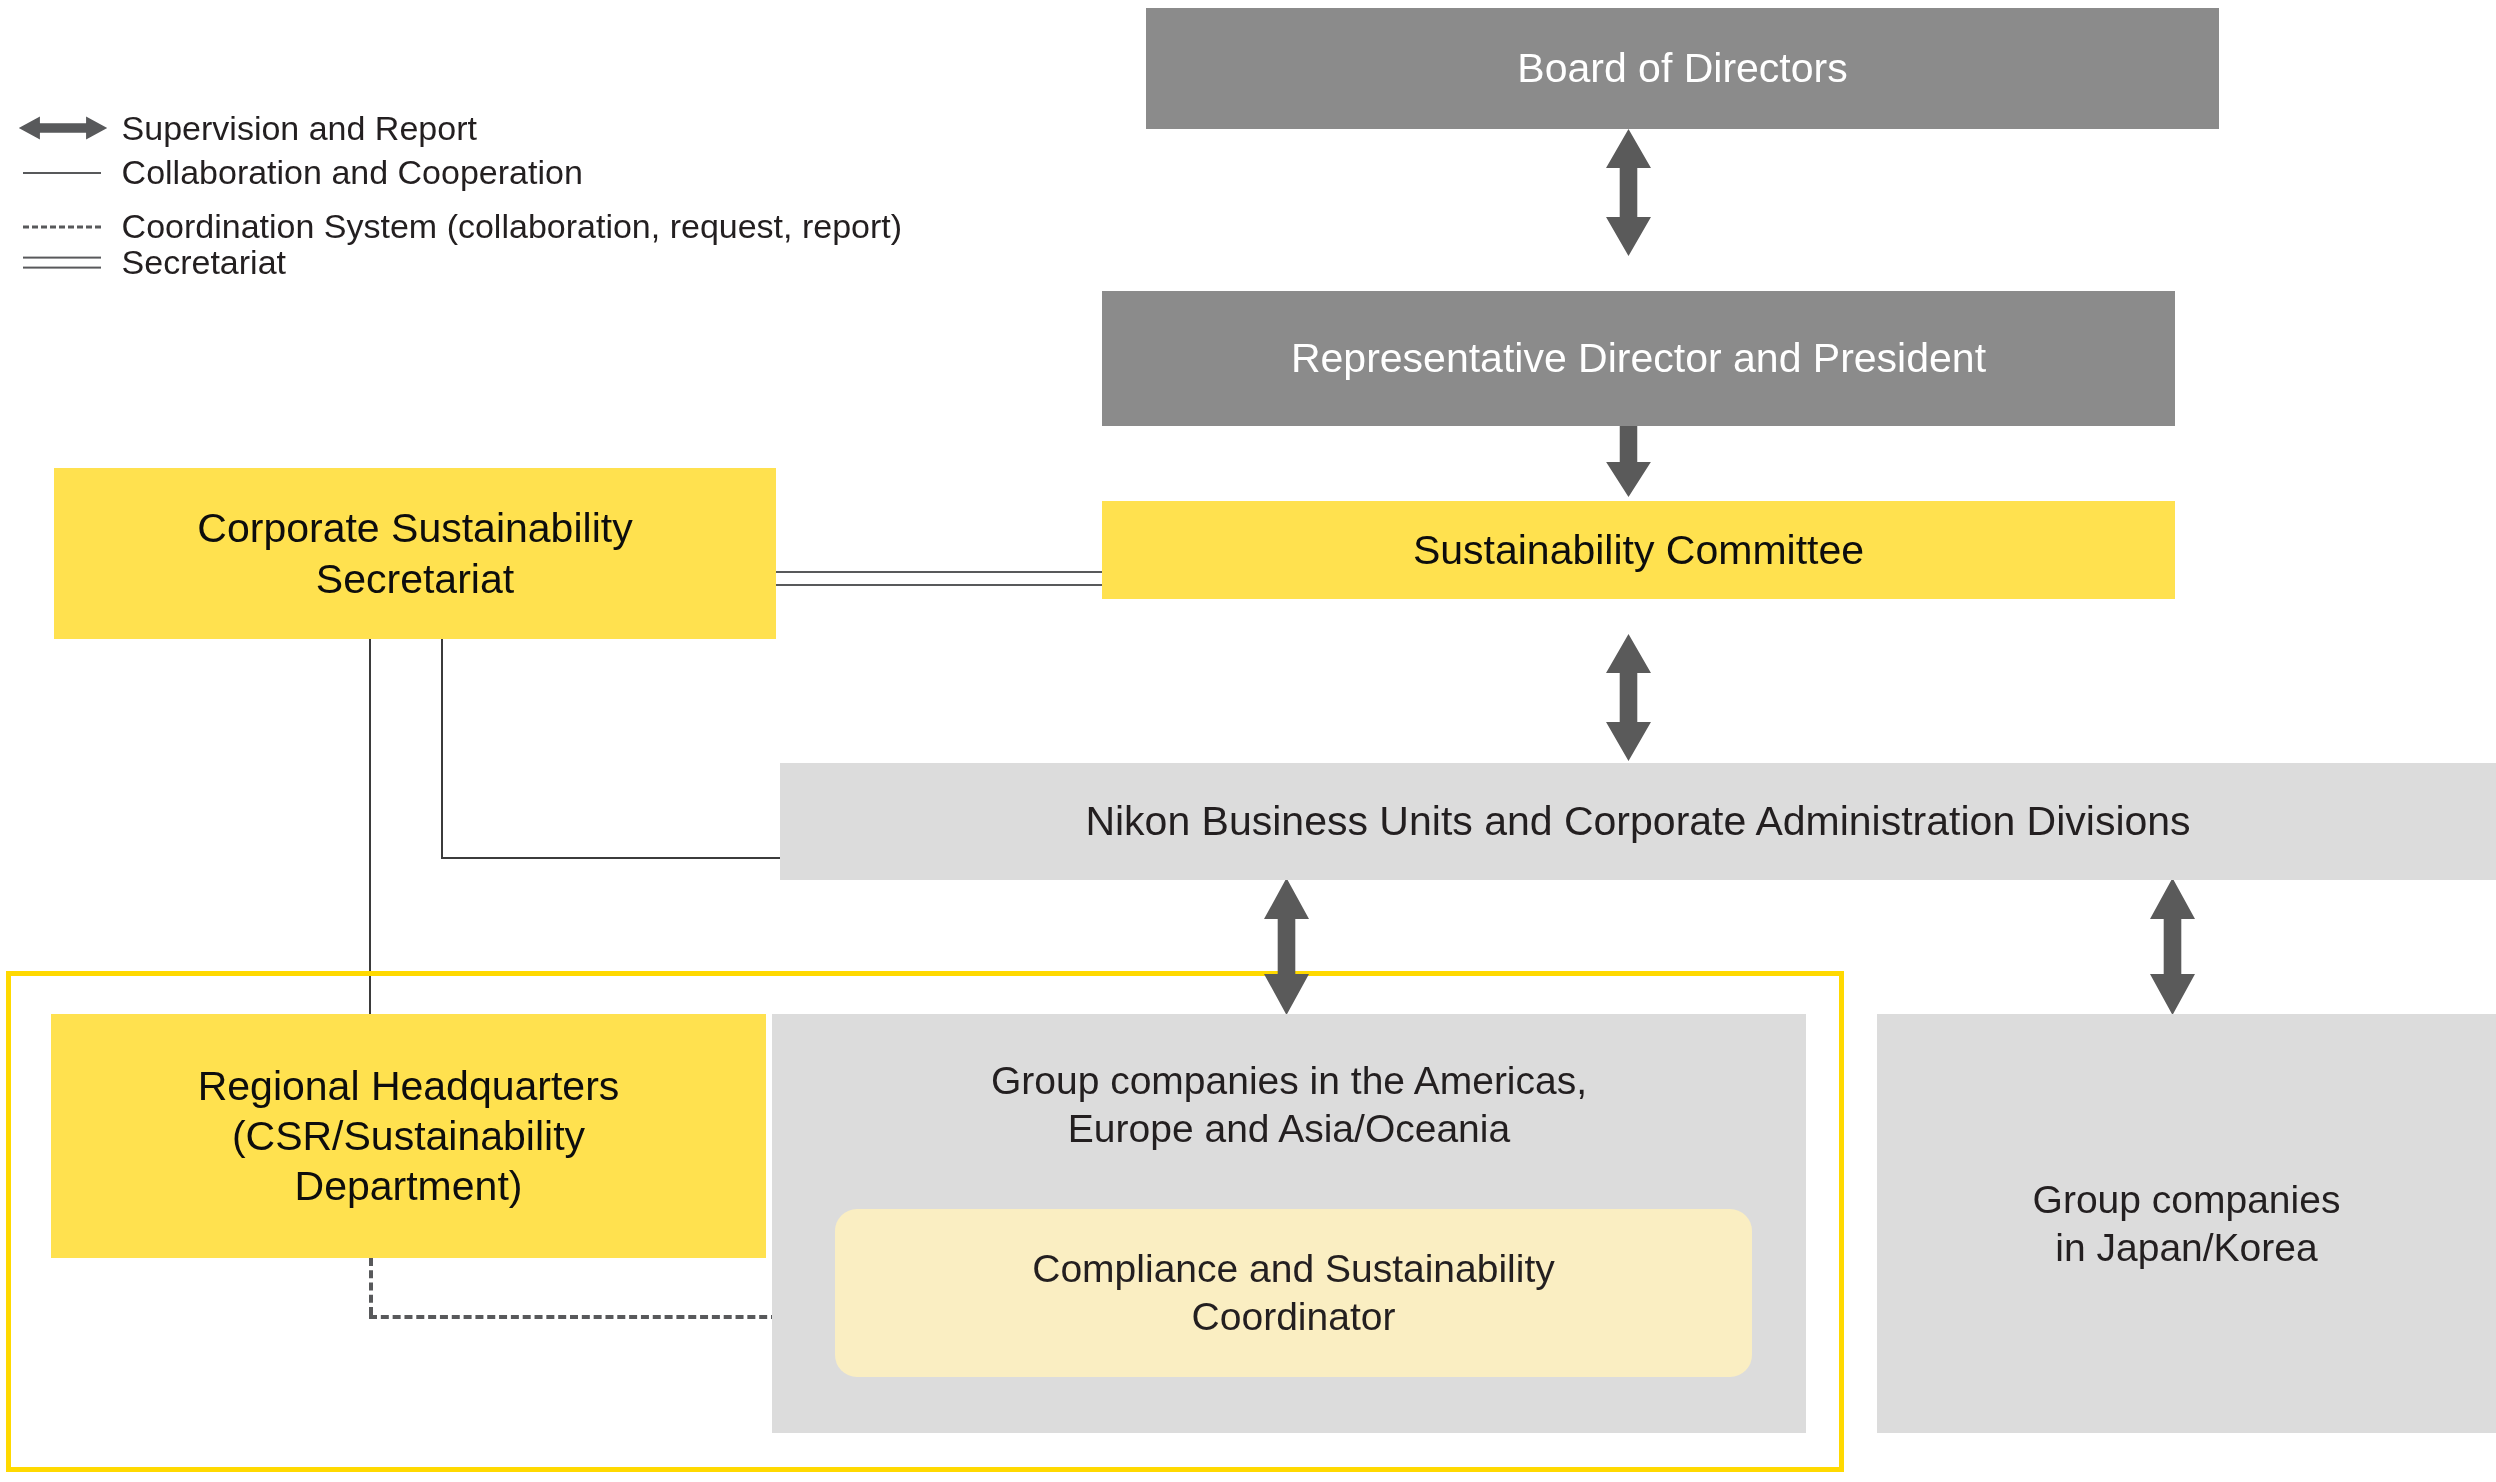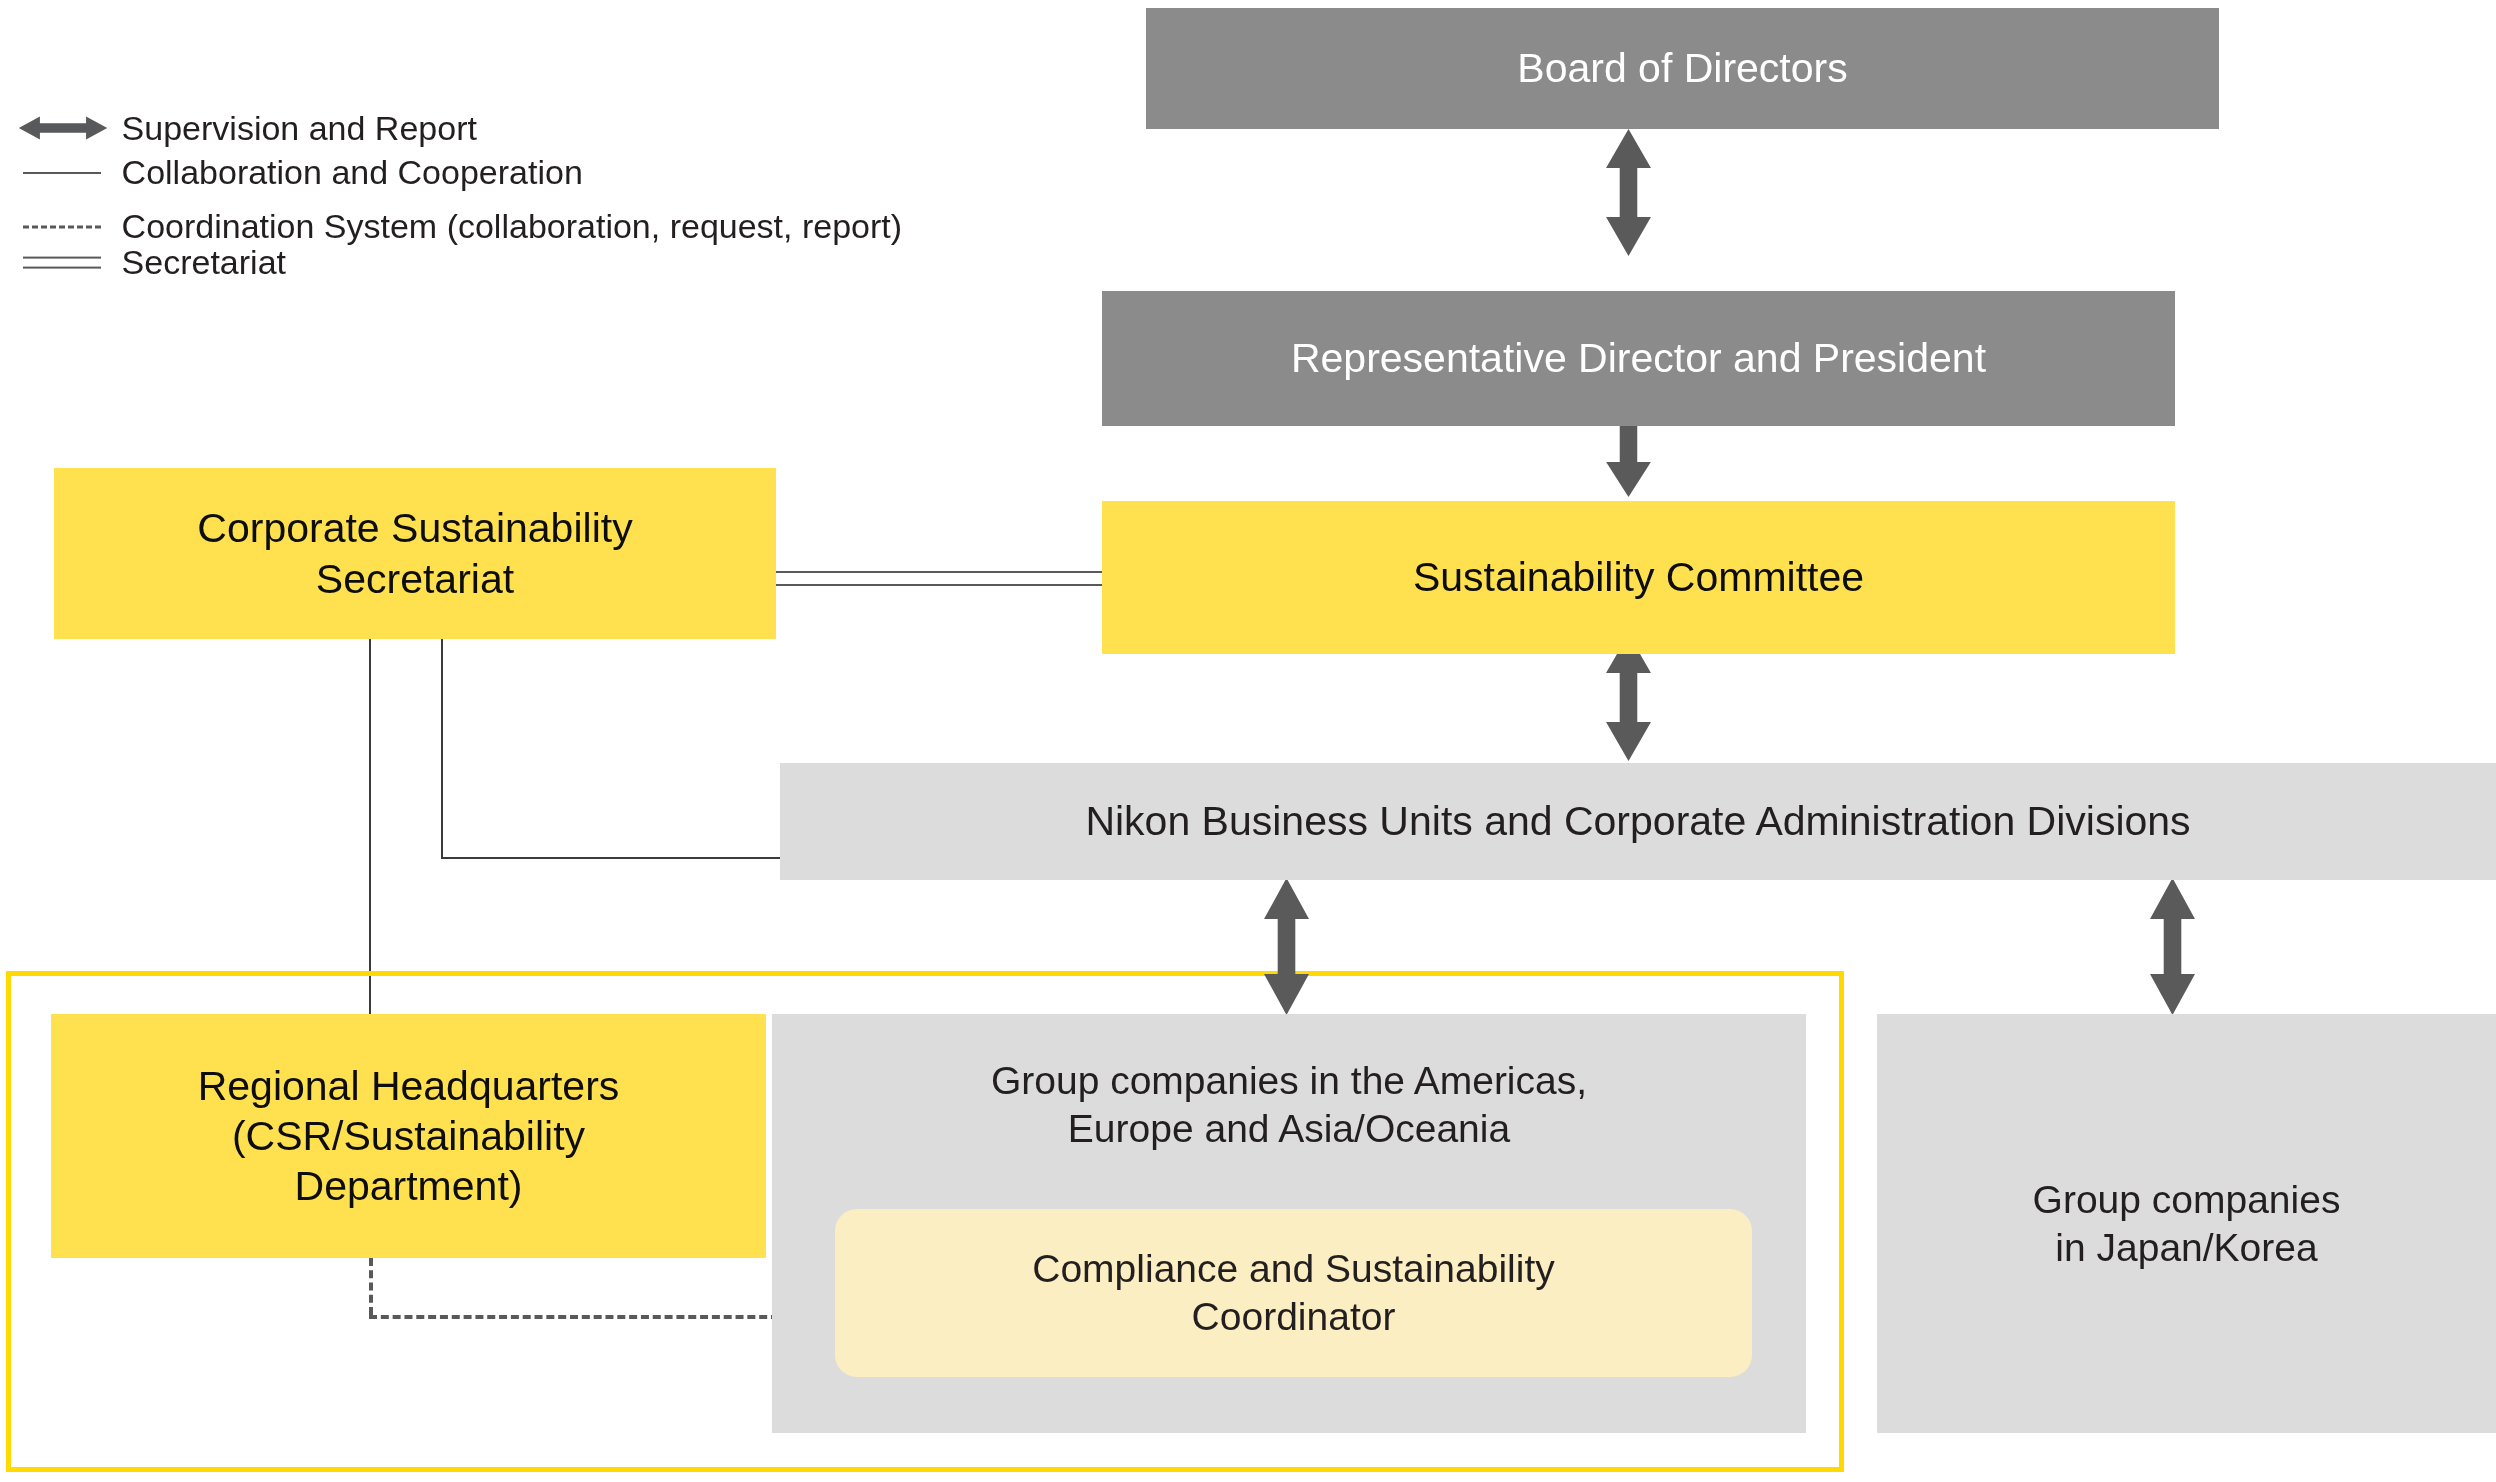--- a/index.html
+++ b/index.html
@@ -137,21 +137,21 @@
   </svg>
 
   <div class="box box-gray-dark" style="left:1102px;top:7.8px;width:1073px;height:121px;font-size:41px;margin-left:44px;">
     <span>Board of Directors</span>
   </div>
 
   <div class="box box-gray-dark" style="left:1102px;top:256px;width:1073px;height:135px;font-size:41px;margin-top:35px;">
     <span>Representative Director and President</span>
   </div>
 
-  <div class="box box-yellow" style="left:1102px;top:501px;width:1073px;height:153px;font-size:41px;">
+  <div class="box box-yellow" style="left:1102px;top:501px;width:1073px;height:98px;font-size:41px;">
     <span>Sustainability Committee</span>
   </div>
 
   <div class="box box-yellow" style="left:54px;top:468px;width:722px;height:171px;font-size:41px;flex-direction:column;">
     <span>Corporate Sustainability</span>
     <span>Secretariat</span>
   </div>
 
   <div class="box box-gray-light" style="left:780px;top:763px;width:1716px;height:117px;font-size:41px;">
     <span>Nikon Business Units and Corporate Administration Divisions</span>

